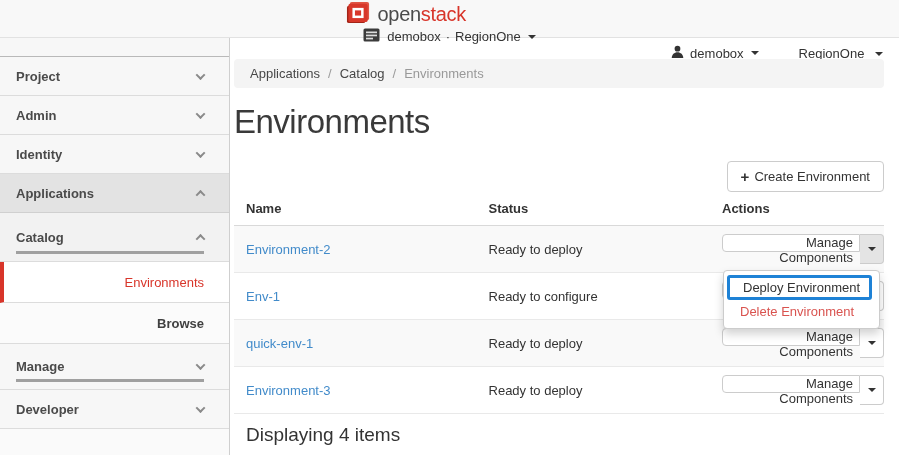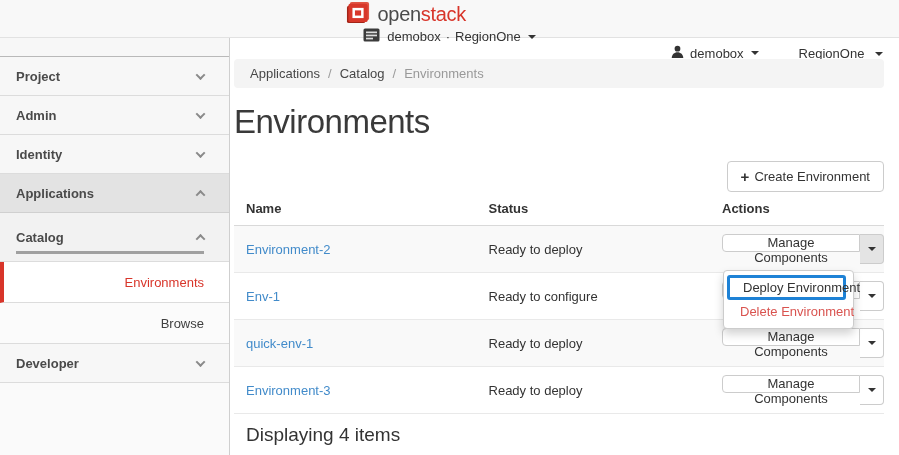--- a/index.html
+++ b/index.html
@@ -41,21 +41,21 @@
     height:39px; background:#f7f7f7; color:#4a4a4a; font-weight:bold; cursor:pointer;
     position:relative;
   }
   .side-item.open-head { background:#e3e3e3; border-bottom-color:#d0d0d0; }
   .side-item.catalog { height:49px; background:#f2f2f2; }
   .side-item.catalog::after, .side-item.manage::after {
     content:""; position:absolute; left:16px; right:25px; bottom:7px; height:3px; background:#a0a0a0;
   }
   .side-item.manage { height:46px; }
   .side-item.leaf {
-    justify-content:flex-end; font-weight:normal; color:#404040; background:#fbfbfb; height:41px;
+    justify-content:flex-end; font-weight:bold; color:#404040; background:#fbfbfb; height:41px;
   }
   .side-item.active-leaf {
     justify-content:flex-end; font-weight:normal; height:41px;
     background:#ffffff; color:#d8352a; border-left:4px solid #d8352a; padding-left:12px;
   }
   .chev {
     width:7px; height:7px; border-right:2px solid #8a8a8a; border-bottom:2px solid #8a8a8a; flex:none;
   }
   .chev.down { transform:rotate(45deg) translate(-1px,-1px); }
   .chev.up { transform:rotate(-135deg) translate(-1px,-1px); }
@@ -82,31 +82,31 @@
     border-bottom:1px solid #d9d9d9; font-weight:bold;
   }
   .th-name { width:243px; } .th-status { width:234px; }
   .env-table td { padding:8px 12px; font-size:13px; vertical-align:middle; border-bottom:1px solid #e9e9e9; height:47px; }
   tr.odd td { background:#f9f9f9; }
   a.env-link { color:#428bca; text-decoration:none; cursor:pointer; }
   .actions-cell { position:relative; padding-right:0 !important; }
   .btn-group { display:flex; width:162px; }
   .btn-mc {
     height:18px; flex:1; background:#fff; border:1px solid #ccc; border-radius:4px 0 0 4px;
-    font-size:13px; color:#333; font-family:inherit; cursor:pointer; padding:0 6px;
+    font-size:13px; color:#333; font-family:inherit; cursor:pointer; padding:0 6px;text-align:right;
   }
   .btn-dd {
     width:24px; height:30px; background:#fff; border:1px solid #ccc; border-left:none;
     border-radius:0 4px 4px 0; display:flex; align-items:center; justify-content:center; cursor:pointer;
   }
   .btn-dd .caret { margin-left:0; }
   .btn-dd.active { background:#e4e4e4; }
   
   .dropdown-menu {
-    position:absolute; top:44px; left:13px; width:131px; z-index:10;
+    position:absolute; top:44px; left:13px; width:157px; z-index:10;
     background:#fff; border:1px solid #ccc; border-radius:4px;
     box-shadow:0 5px 10px rgba(0,0,0,0.18); padding:4px 0 6px;
   }
   .dd-item { font-size:13px; color:#333; padding:3px 0 3px 16px; cursor:pointer; white-space:nowrap; }
   .dd-item.focused {
     border:3px solid #1e82d6; border-radius:3px; margin:0 7px 1px 3px; padding:2px 0 2px 13px;
   }
   .dd-item.danger { color:#d9534f; }
   .table-footer { padding:10px 12px; font-size:19px; color:#333; }
 </style>
@@ -185,20 +185,24 @@
     <div class="side-item catalog">
       <span>Catalog</span>
       <span class="chev up"></span>
     </div>
     <div class="side-item active-leaf">
       <span>Environments</span>
     </div>
     <div class="side-item leaf">
       <span>Browse</span>
     </div>
+    <div class="side-item manage">
+      <span>Manage</span>
+      <span class="chev down"></span>
+    </div>
     <div class="side-item">
       <span>Developer</span>
       <span class="chev down"></span>
     </div>
   </div>
 
   <div class="content">
 
     <div class="breadcrumb">
       <span class="crumb-link">Applications</span>

